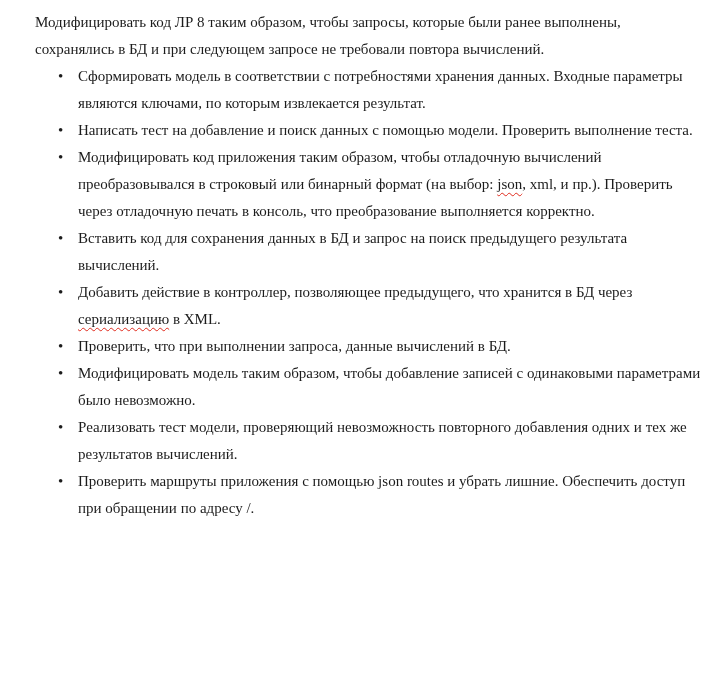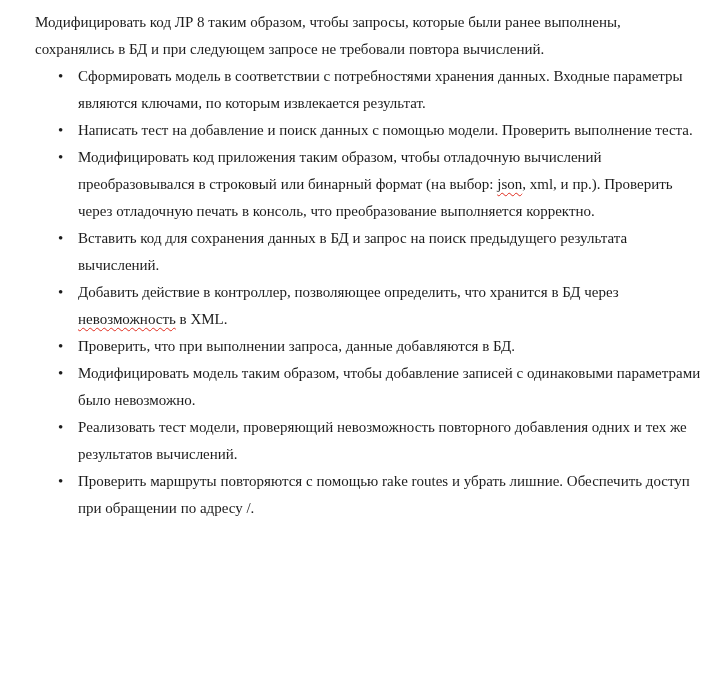--- a/index.html
+++ b/index.html
@@ -56,19 +56,19 @@
 </head>
 <body style="background: rgb(255, 255, 255); color: rgb(28, 28, 28);">
 
 <div class="page">
   <p class="intro">Модифицировать код ЛР 8 таким образом, чтобы запросы, которые были ранее выполнены, сохранялись в БД и при следующем запросе не требовали повтора вычислений.</p>
   <ul class="task-list">
       <li><span>Сформировать модель в соответствии с потребностями хранения данных. Входные параметры являются ключами, по которым извлекается результат.</span></li>
       <li><span>Написать тест на добавление и поиск данных с помощью модели. Проверить выполнение теста.</span></li>
       <li><span>Модифицировать код приложения таким образом, чтобы отладочную вычислений преобразовывался в строковый или бинарный формат (на выбор: </span><span class="misspelled">json</span><span>, xml, и пр.). Проверить через отладочную печать в консоль, что преобразование выполняется корректно.</span></li>
       <li><span>Вставить код для сохранения данных в БД и запрос на поиск предыдущего результата вычислений.</span></li>
-      <li><span>Добавить действие в контроллер, позволяющее определить, что хранится в БД через </span><span class="misspelled">невозможность</span><span> в XML.</span></li>
-      <li><span>Проверить, что при выполнении запроса, данные добавляются в БД.</span></li>
+      <li><span>Добавить действие в контроллер, позволяющее предыдущего, что хранится в БД через </span><span class="misspelled">сериализацию</span><span> в XML.</span></li>
+      <li><span>Проверить, что при выполнении запроса, данные вычислений в БД.</span></li>
       <li><span>Модифицировать модель таким образом, чтобы добавление записей с одинаковыми параметрами было невозможно.</span></li>
       <li><span>Реализовать тест модели, проверяющий невозможность повторного добавления одних и тех же результатов вычислений.</span></li>
-      <li><span>Проверить маршруты повторяются с помощью rake routes и убрать лишние. Обеспечить доступ при обращении по адресу /.</span></li>
+      <li><span>Проверить маршруты приложения с помощью json routes и убрать лишние. Обеспечить доступ при обращении по адресу /.</span></li>
     </ul>
 </div>
 
 </body></html>

